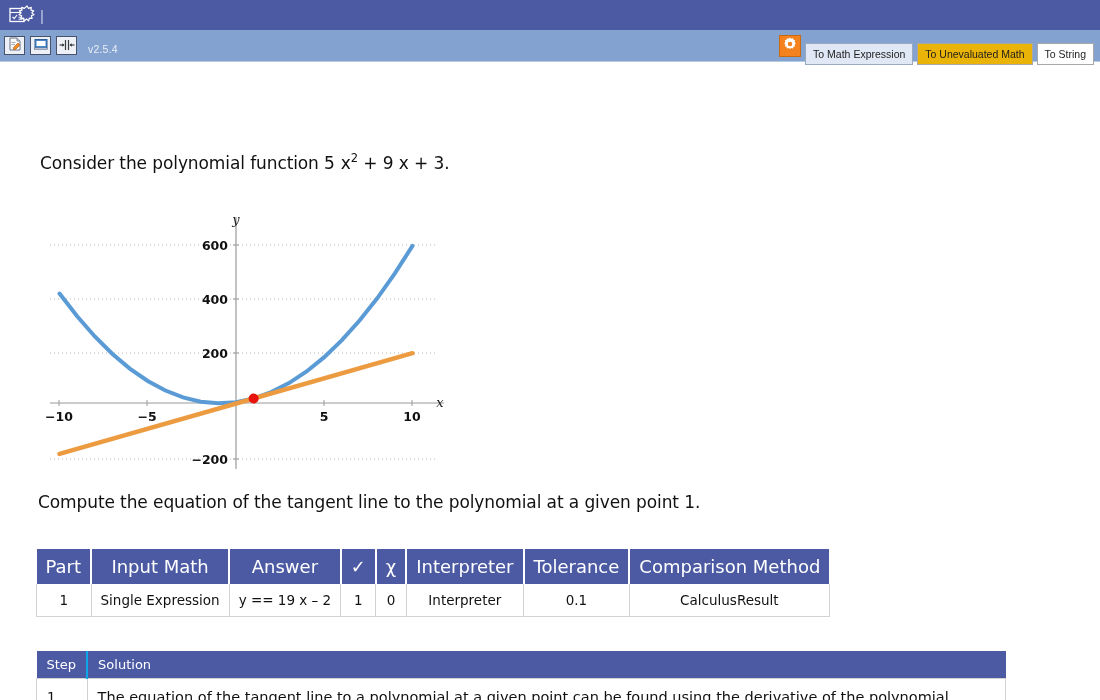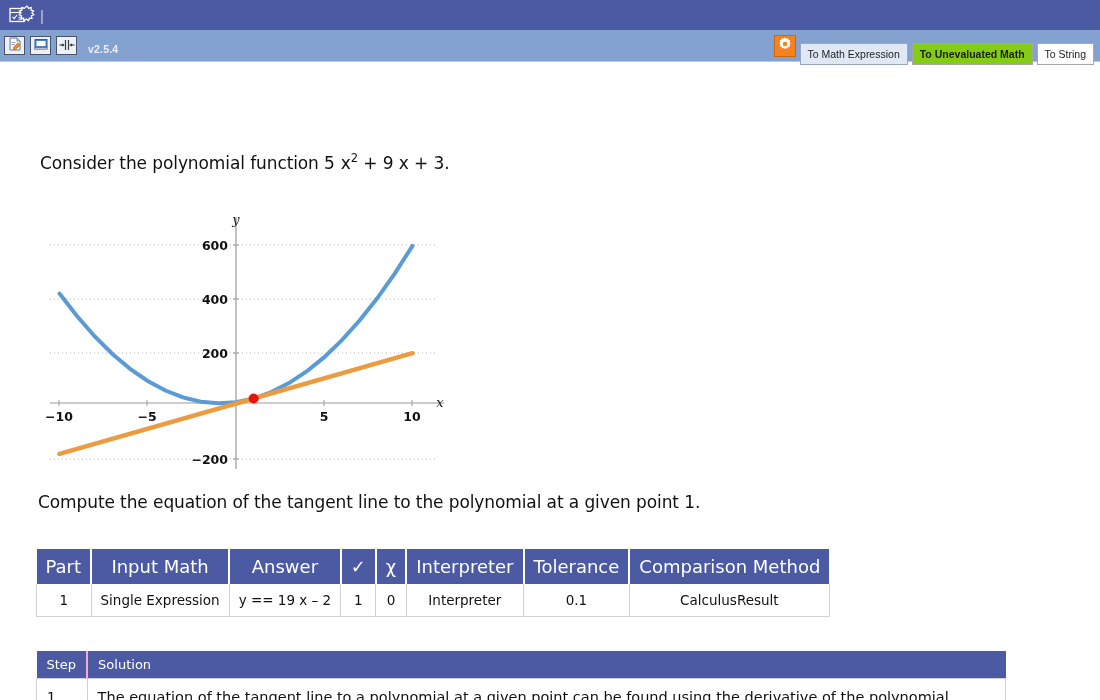--- a/index.html
+++ b/index.html
@@ -34,37 +34,37 @@
     box-sizing: border-box;
     border-bottom: 1px solid #b8cbe4;
   }
   .tb-btn {
     width: 21px; height: 19px; margin-right: 5px;
     background: #edf1f7; border: 1px solid #46536b;
     display: flex; align-items: center; justify-content: center;
     box-sizing: border-box; cursor: pointer;
   }
   .version {
-    color: #e9eef7; font-size: 10.5px; margin-left: 6px; font-weight: 700;
+    color: #e9eef7; font-size: 10.5px; margin-left: 6px; font-weight: 400;
     letter-spacing: 0.2px;
     margin-top: 7px;
   }
   .tb-right { margin-left: auto; display: flex; align-items: center; gap: 4px; }
   .gear-btn {
     width: 22px; height: 22px; background: #f4821f; border: 1px solid #c96a13;
     display: flex; align-items: center; justify-content: center; cursor: pointer;
     box-sizing: border-box;
   }
   .txt-btn {
     height: 22px; padding: 0 7px; font-size: 10.5px; color: #1d1d1d;
     border: 1px solid #9aa9bf; background: #dfe8f4;
     display: flex; align-items: center; justify-content: center;
     cursor: pointer; box-sizing: border-box; white-space: nowrap; margin-top: 16px;
   }
-  .txt-btn.grey { background: #84cc16; border-color: #a8a8a8; font-weight: bold; }
+  .txt-btn.grey { background: #eab308; border-color: #a8a8a8; }
   .txt-btn.white { background: #ffffff; border-color: #a8a8a8; }
 
   
   .content { padding: 0 0 0 0; position: relative; }
   .para {
     font-size: 17px; color: #111; margin: 0; padding: 0;
     font-family: "DejaVu Sans", sans-serif;
     letter-spacing: -0.1px;
   }
   .q-line { position: absolute; left: 40px; top: 89px; }
@@ -101,21 +101,21 @@
     border-left: 1px solid #d2d2d2;
   }
   .part-table td:first-child { border-left: 1px solid #d2d2d2; }
 
   .sol-table {
     position: absolute; left: 36px; top: 589px; width: 970px;
     font-family: "DejaVu Sans", sans-serif;
   }
   .sol-table th {
     background: #4c5aa4; color: #fff; font-weight: 400; font-size: 13px;
-    padding: 6px 10px; text-align: left; border-right: 2px solid #f9a8d4;
+    padding: 6px 10px; text-align: left; border-right: 2px solid #0ea5e9;
   }
   .sol-table th:last-child { border-right: none; }
   .sol-table td {
     background: #fff; color: #111; font-size: 14.5px;
     padding: 10px 10px; text-align: left;
     border: 1px solid #d2d2d2;
     vertical-align: middle;
   }
   .sol-table td.stepno { text-align: left; width: 26px; font-size: 13.5px; padding-left: 10px; }
   .sol-table .sol-text { white-space: nowrap; }

